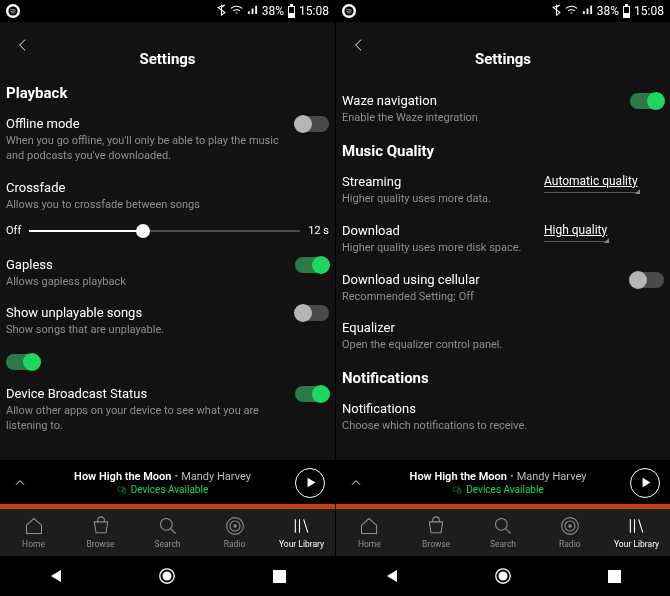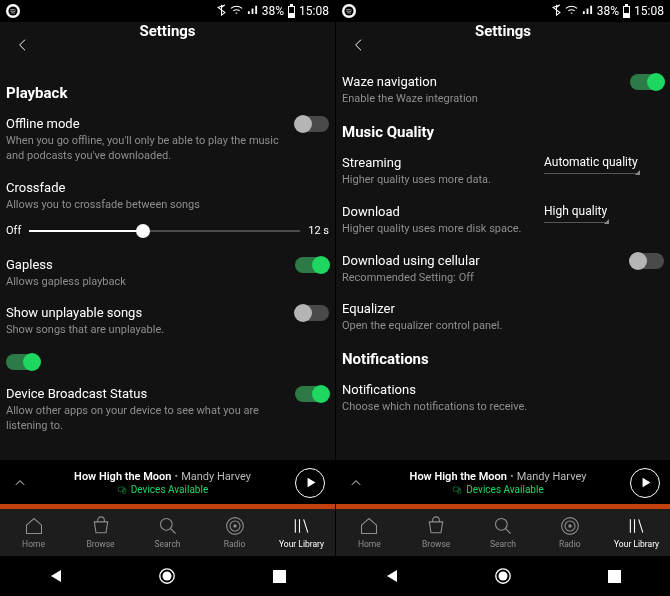--- a/index.html
+++ b/index.html
@@ -6,21 +6,21 @@
   body { background: #121212; color: #fff; width: 670px; height: 596px; display: flex; overflow: hidden; }
   .screen { width: 335px; height: 596px; background: #121212; display: flex; flex-direction: column; position: relative; }
   .screen + .screen { border-left: 1px solid #000; }
 
   .status-bar { height: 22px; background: #000; display: flex; align-items: center; justify-content: space-between; padding: 0 6px; font-size: 12px; color: #fff; }
   .status-left { display: flex; align-items: center; gap: 4px; }
   .status-right { display: flex; align-items: center; gap: 4px; }
   .app-logo { width: 14px; height: 14px; background: #fff; border-radius: 50%; position: relative; display:flex; align-items:center; justify-content:center;}
   .app-logo svg { width:10px; height:10px; }
 
-  .header { height: 46px; display: flex; align-items: flex-start; justify-content: center; position: relative; }
+  .header { height: 46px; display: flex; align-items: flex-end; justify-content: center; position: relative; }
   .header-title { font-size: 15px; font-weight: 700; color:#fff;}
   .back { position: absolute; left: 12px; top: 50%; transform: translateY(-50%); width: 22px; height:22px; display:flex; align-items:center; justify-content:center;}
   .back svg { width: 16px; height: 16px; stroke: #fff; }
 
   .content { flex: 1; overflow: hidden; padding: 0 6px; }
   .section-title { font-size: 15px; font-weight: 700; color: #fff; margin-top: 16px; margin-bottom: 14px; }
 
   .row { display: flex; align-items: flex-start; justify-content: space-between; margin-bottom: 16px; gap:12px;}
   .row-left { flex: 1; min-width:0;}
   .row-title { font-size: 13px; color: #fff; margin-bottom: 3px; }
@@ -33,21 +33,21 @@
   .toggle.off .knob { left: -1px; background: #b5b5b5; }
   .toggle.on { background: #2d7a46; }
   .toggle.on .knob { right: -1px; background: #1ed760; }
 
   .slider-wrap { margin-bottom: 16px; }
   .slider { height: 20px; display:flex; align-items:center; position:relative;}
   .slider-track { height:2px; background:#4a4a4a; width:100%; position:relative;}
   .slider-fill { height:2px; background:#fff; position:absolute; left:0; top:0;}
   .slider-thumb { width:14px; height:14px; border-radius:50%; background:#fff; position:absolute; top:50%; transform:translate(-50%,-50%);}
 
-  .dropdown { min-width: 120px; text-align:left; }
+  .dropdown { min-width: 120px; text-align:left;text-decoration:underline; }
   .dropdown-val { font-size: 12px; color: #fff; padding-bottom: 4px; border-bottom: 1px solid #555; display:block; position:relative;}
   .dropdown-val::after { content:""; position:absolute; right:-2px; bottom:-2px; width:0; height:0; border-left:5px solid transparent; border-bottom:5px solid #888;}
 
   .now-playing { height: 44px; background: #000000; display:flex; align-items:center; padding: 0 10px; gap:10px; border-top:1px solid #000;}
   .np-chev { width:20px; height:20px; display:flex; align-items:center; justify-content:center;}
   .np-chev svg { width:14px; height:14px; stroke:#fff;}
   .np-center { flex:1; text-align:center; overflow:hidden;}
   .np-line1 { font-size:11px; white-space:nowrap;}
   .np-line1 .song { color:#fff; font-weight:600;}
   .np-line1 .dot { color:#888; margin:0 3px;}
@@ -315,21 +315,21 @@
     <div class="back">
       <svg viewBox="0 0 24 24" fill="none">
           <path d="M15 4l-8 8 8 8" stroke-width="1.5"></path>
         </svg>
     </div>
     <div class="header-title">Settings</div>
   </div>
 
   <div class="content">
 
-    <div class="row" style="margin-top:6px;">
+    <div class="row" style="margin-top:25px;">
       <div class="row-left">
         <div class="row-title">Waze navigation</div>
         <div class="row-sub">Enable the Waze integration</div>
       </div>
       <div class="row-right">
           <div class="toggle on">
             <div class="knob"></div>
           </div>
         </div>
     </div>

